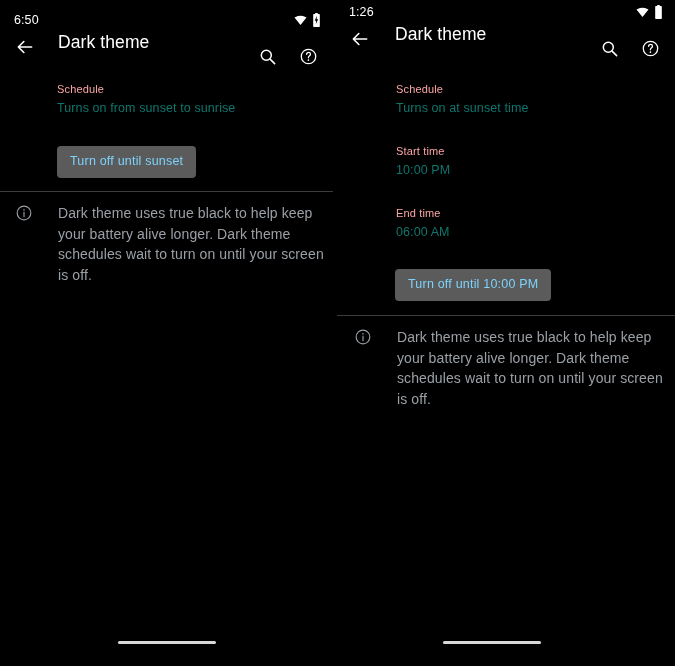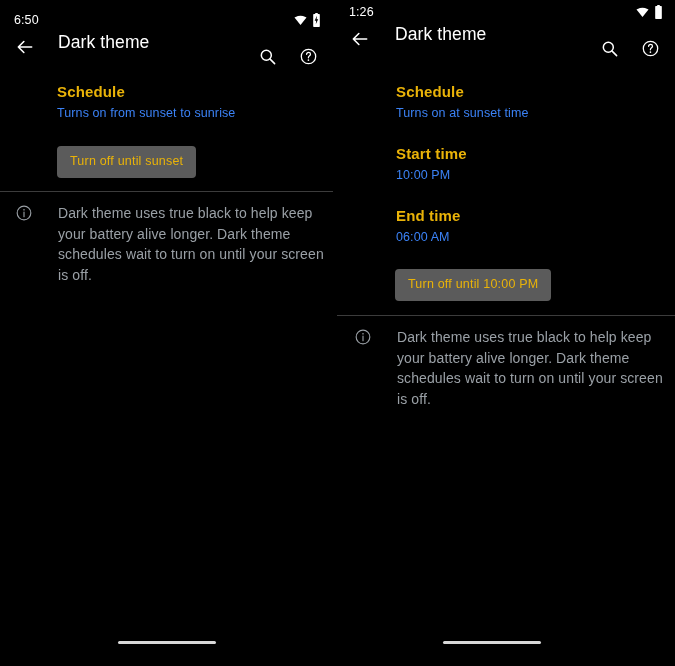--- a/index.html
+++ b/index.html
@@ -78,39 +78,39 @@
   .phone.left  .appbar-title { margin-left: 18px; }
   .phone.right .appbar-title { margin-left: 20px; }
   .appbar-actions {
     display: flex;
     align-items: center;
     flex: 0 0 auto;
   }
   .phone.left  .appbar-actions { gap: 11px; }
   .phone.right .appbar-actions { gap: 11px; }
   .pref-title {
-    font-size: 15px;
-    color: #eab308;
-    font-weight: 700;
+    font-size: 11px;
+    color: #fca5a5;
+    font-weight: 400;
     line-height: 1.25;
     letter-spacing: .15px;
   }
   .pref-sub {
     font-size: 12.5px;
-    color: #3b82f6;
+    color: #0f766e;
     font-weight: 400;
     line-height: 1.3;
     margin-top: 3px;
     letter-spacing: .1px;
   }
 
   .btn {
     display: inline-block;
     background: #5b5b5b;
-    color: #eab308;
+    color: #7dd3fc;
     border: none;
     border-radius: 4px;
     font-family: "Liberation Sans", sans-serif;
     font-size: 12.5px;
     font-weight: 500;
     letter-spacing: .2px;
     padding: 9px 13px 10px 13px;
     line-height: 1;
     cursor: pointer;
   }

